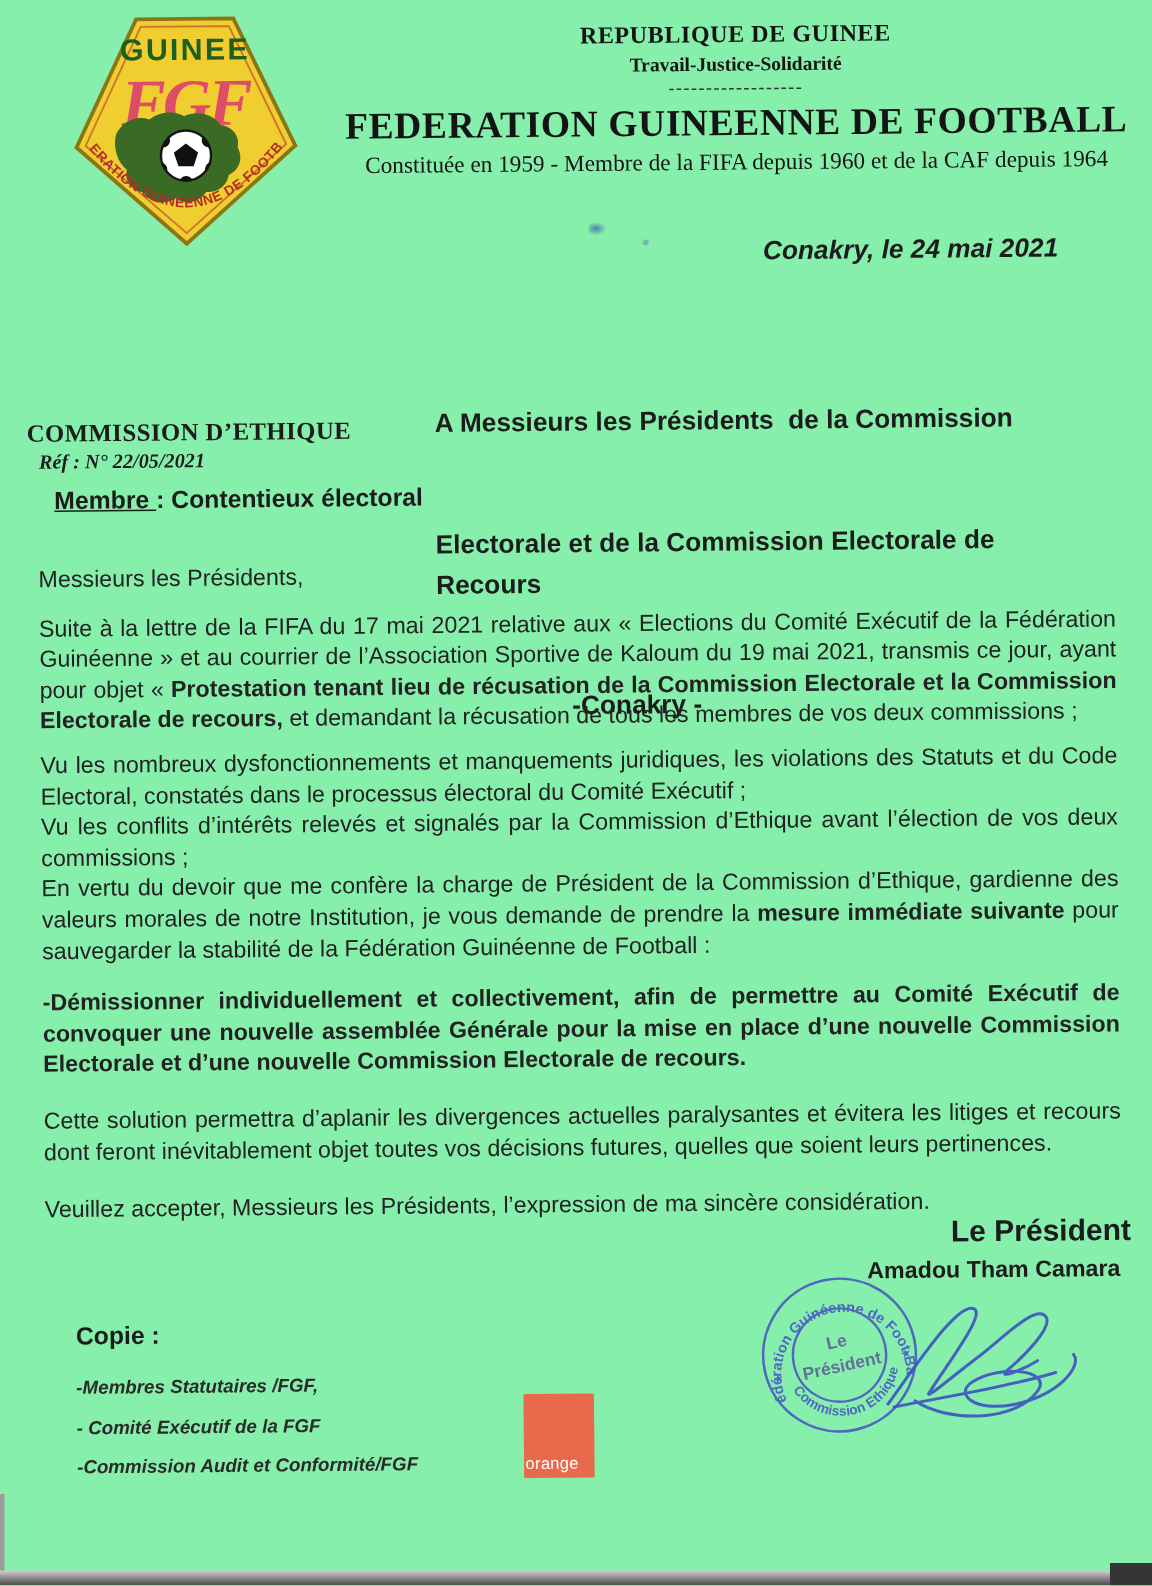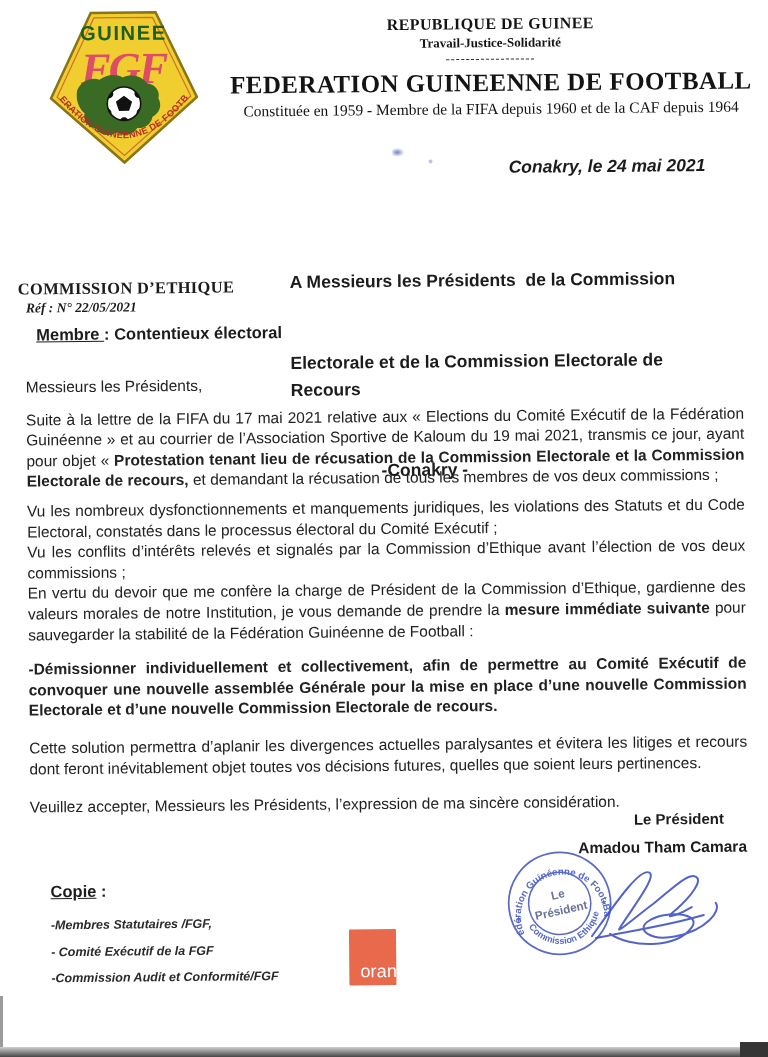--- a/index.html
+++ b/index.html
@@ -1,18 +1,18 @@
 <!DOCTYPE html>
 <html lang="fr"><head>
 <meta charset="utf-8">
 <style>
   html,body { margin:0; padding:0; background:#e9e9e9; }
   .page {
     position:relative; width:768px; height:1057px; margin:0 auto;
-    background:#ffffff; overflow:hidden; color:#1c1c1c;
+    background:#86efac; overflow:hidden; color:#1c1c1c;
     font-family:"Liberation Sans", sans-serif;
   }
   .tilt { position:absolute; inset:0; transform:rotate(-0.55deg); transform-origin:390px 520px; }
 
   
   .logo { position:absolute; left:50px; top:6px; width:156px; height:158px; }
   .head-text { position:absolute; left:228px; top:16px; width:534px; text-align:center;
                font-family:"Liberation Serif", serif; color:#141414; }
   .republic   { font-size:16px; font-weight:bold; letter-spacing:.4px; }
   .motto      { font-size:13px; font-weight:bold; margin-top:2px; }
@@ -39,37 +39,37 @@
                font-size:15.5px; line-height:20.6px; text-align:justify; color:#222; }
   .body-text p { margin:0; }
   .b { font-weight:bold; }
   .p1 { margin-top:12px !important; }
   .p2 { margin-top:9px  !important; }
   .p5 { margin-top:14px !important; }
   .p6 { margin-top:17px !important; }
   .p7 { margin-top:18px !important; }
 
   
-  .sig-title { position:absolute; left:631px; top:813px; font-size:15px; font-weight:bold; }
+  .sig-title { position:absolute; left:631px; top:813px; font-size:20px; font-weight:bold; }
   .sig-name  { position:absolute; left:575px; top:841px; font-size:15.5px; font-weight:bold; }
   .stamp     { position:absolute; left:500px; top:849px; width:112px; height:112px;
                transform:rotate(-12deg); opacity:.92; }
   .signature { position:absolute; left:582px; top:856px; width:145px; height:108px; opacity:.88; }
 
   
   .copy { position:absolute; left:47px; top:879px; }
   .copy-label { font-size:16.5px; font-weight:bold; }
-  .copy-label .ul { text-decoration:underline; }
+  .copy-label .ul { }
   .copy-items { margin-top:11px; font-size:12.5px; font-weight:bold; font-style:italic;
                 line-height:26.5px; color:#2a2a2a; }
 
   
   .orange-logo { position:absolute; left:345px; top:929px; width:47px; height:56px;
                  background:#e8694b; border-radius:1px; }
-  .orange-logo span { position:absolute; left:11px; bottom:3px; color:#fff; font-size:18px; letter-spacing:.2px; }
+  .orange-logo span { position:absolute; left:1px; bottom:3px; color:#fff; font-size:11px; letter-spacing:.2px; }
 
   
   .ink-speck { position:absolute; left:396px; top:148px; width:12px; height:9px;
                background:radial-gradient(ellipse at 40% 50%, rgba(60,90,170,.75), rgba(60,90,170,0) 70%);
                filter:blur(.4px); }
   .speck2 { position:absolute; left:432px; top:160px; width:4px; height:4px; border-radius:50%;
             background:rgba(90,110,180,.4); }
   .edge-bottom { position:absolute; left:0; right:0; bottom:0; height:10px;
                  background:linear-gradient(#cfcfcf, #474747); }
   .edge-corner { position:absolute; right:0; bottom:0; width:28px; height:15px; background:#353535; }

